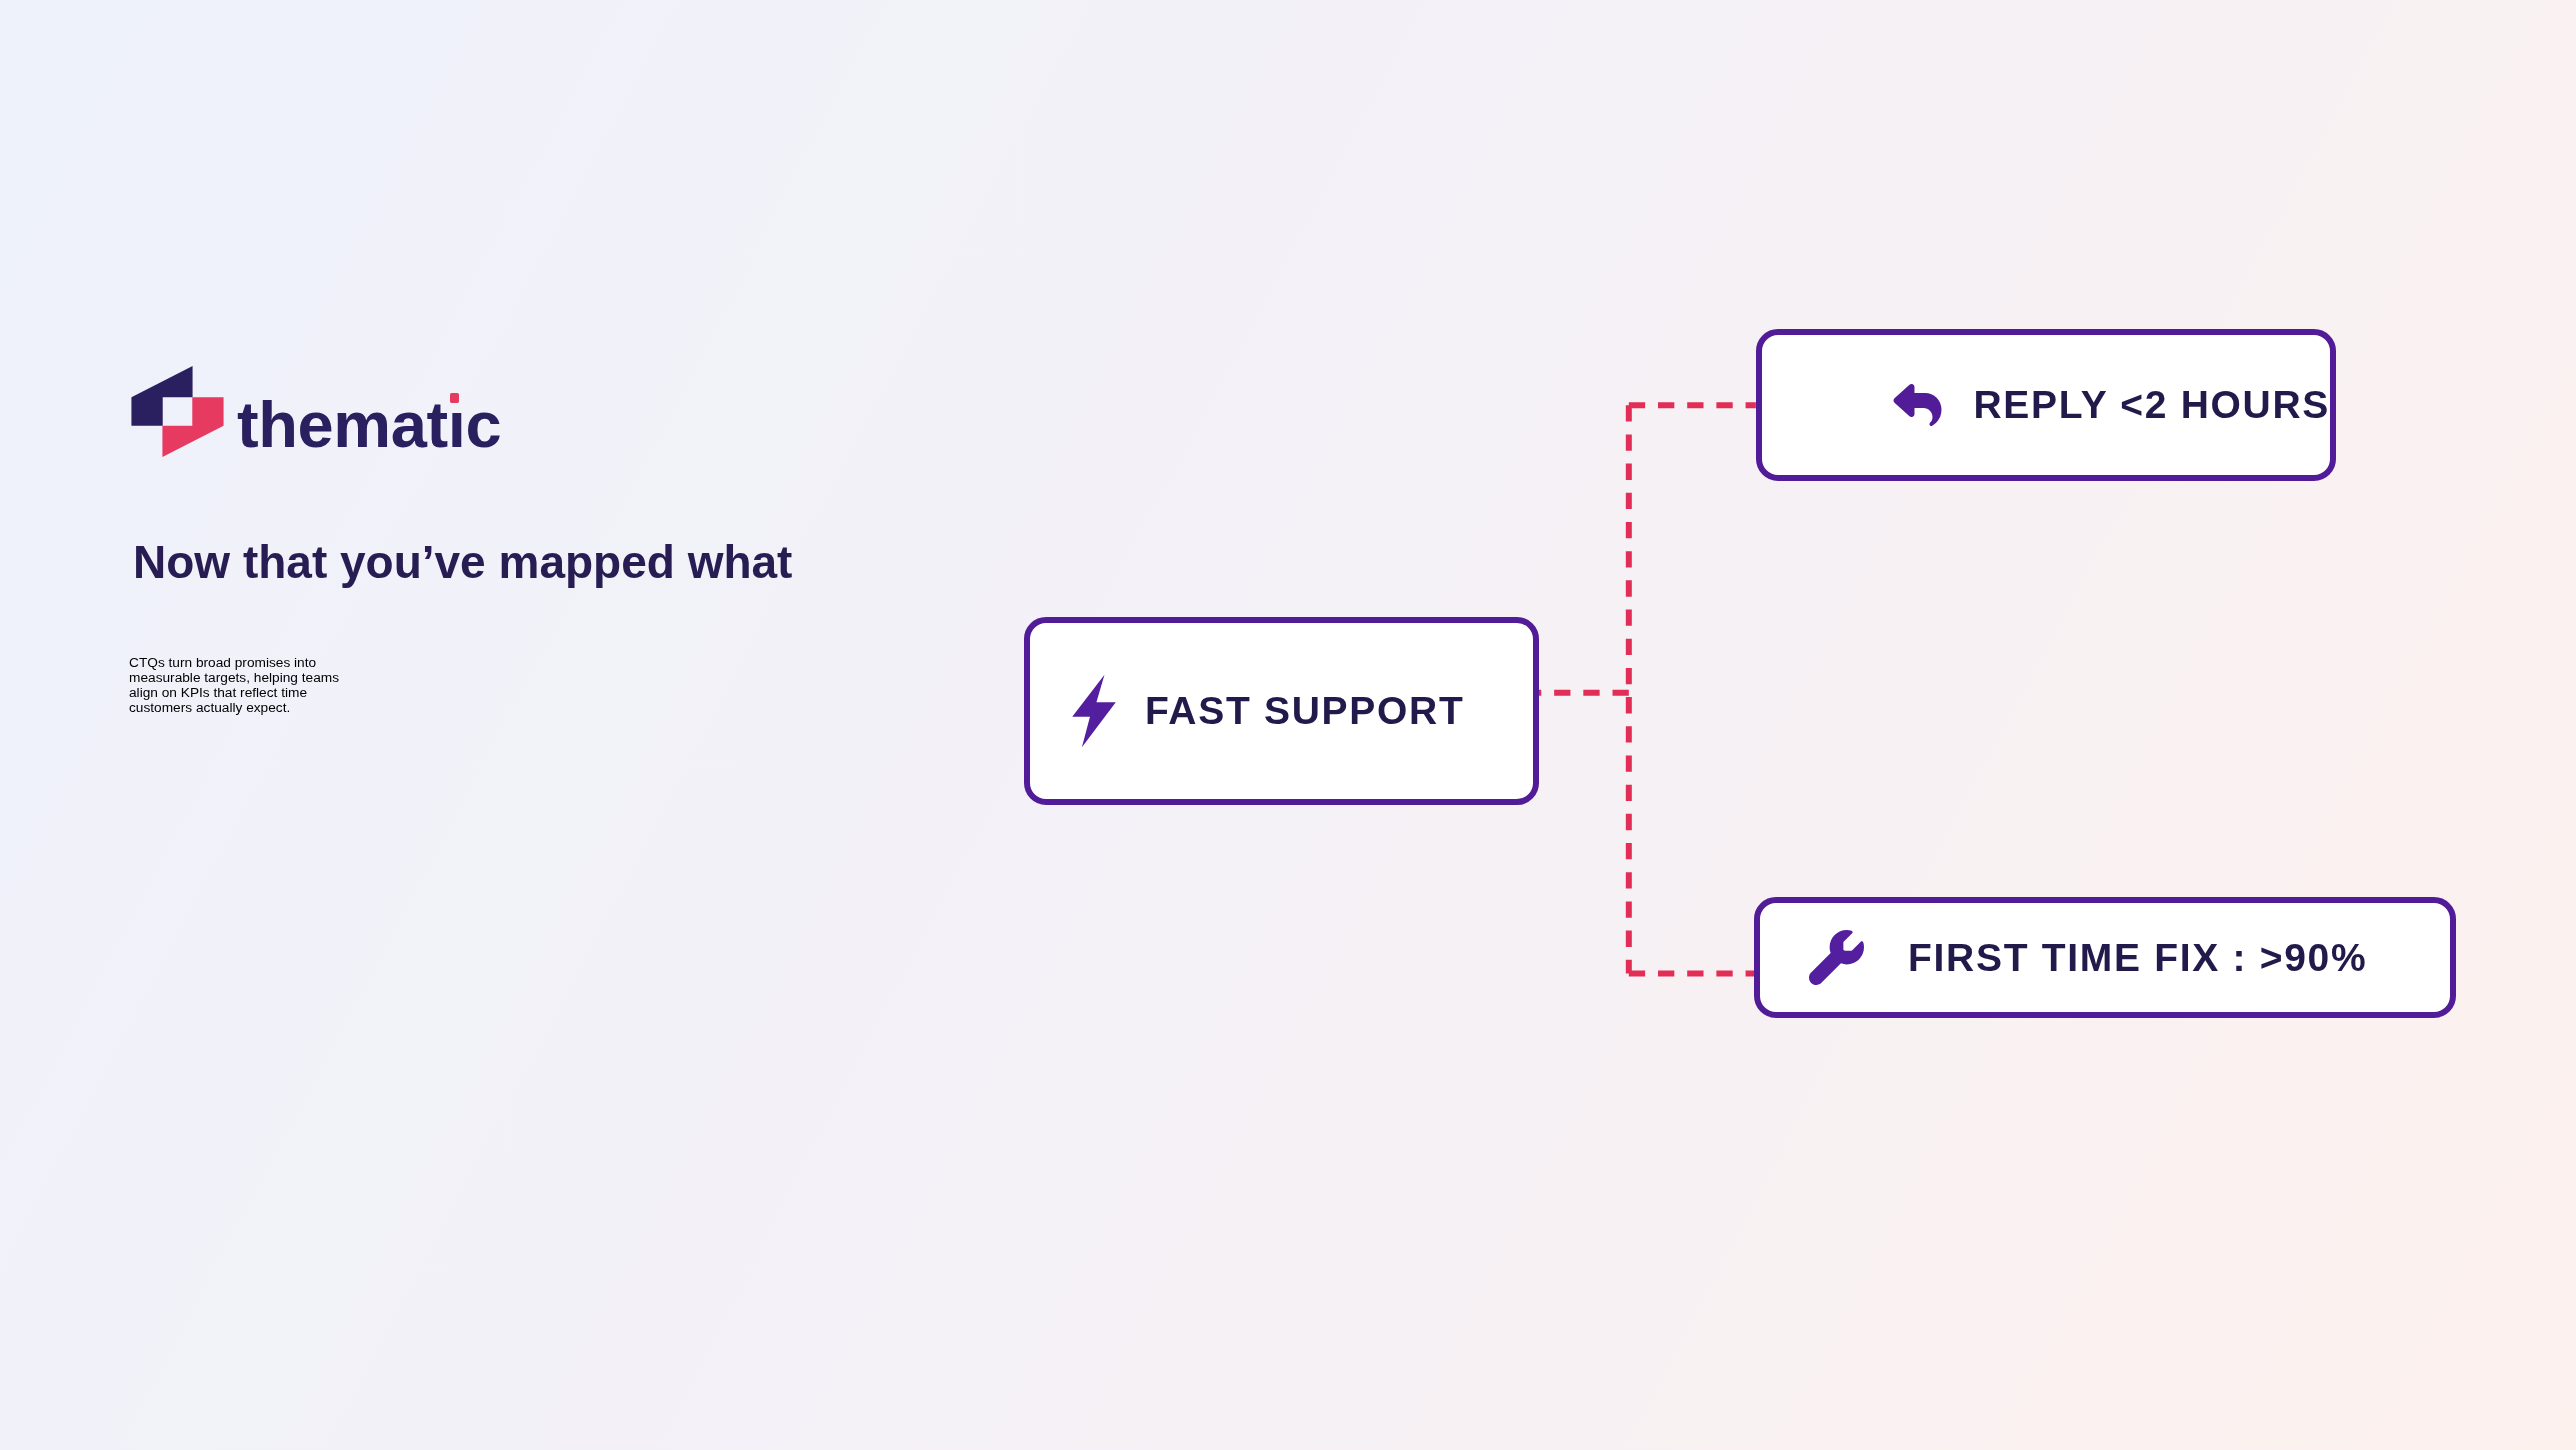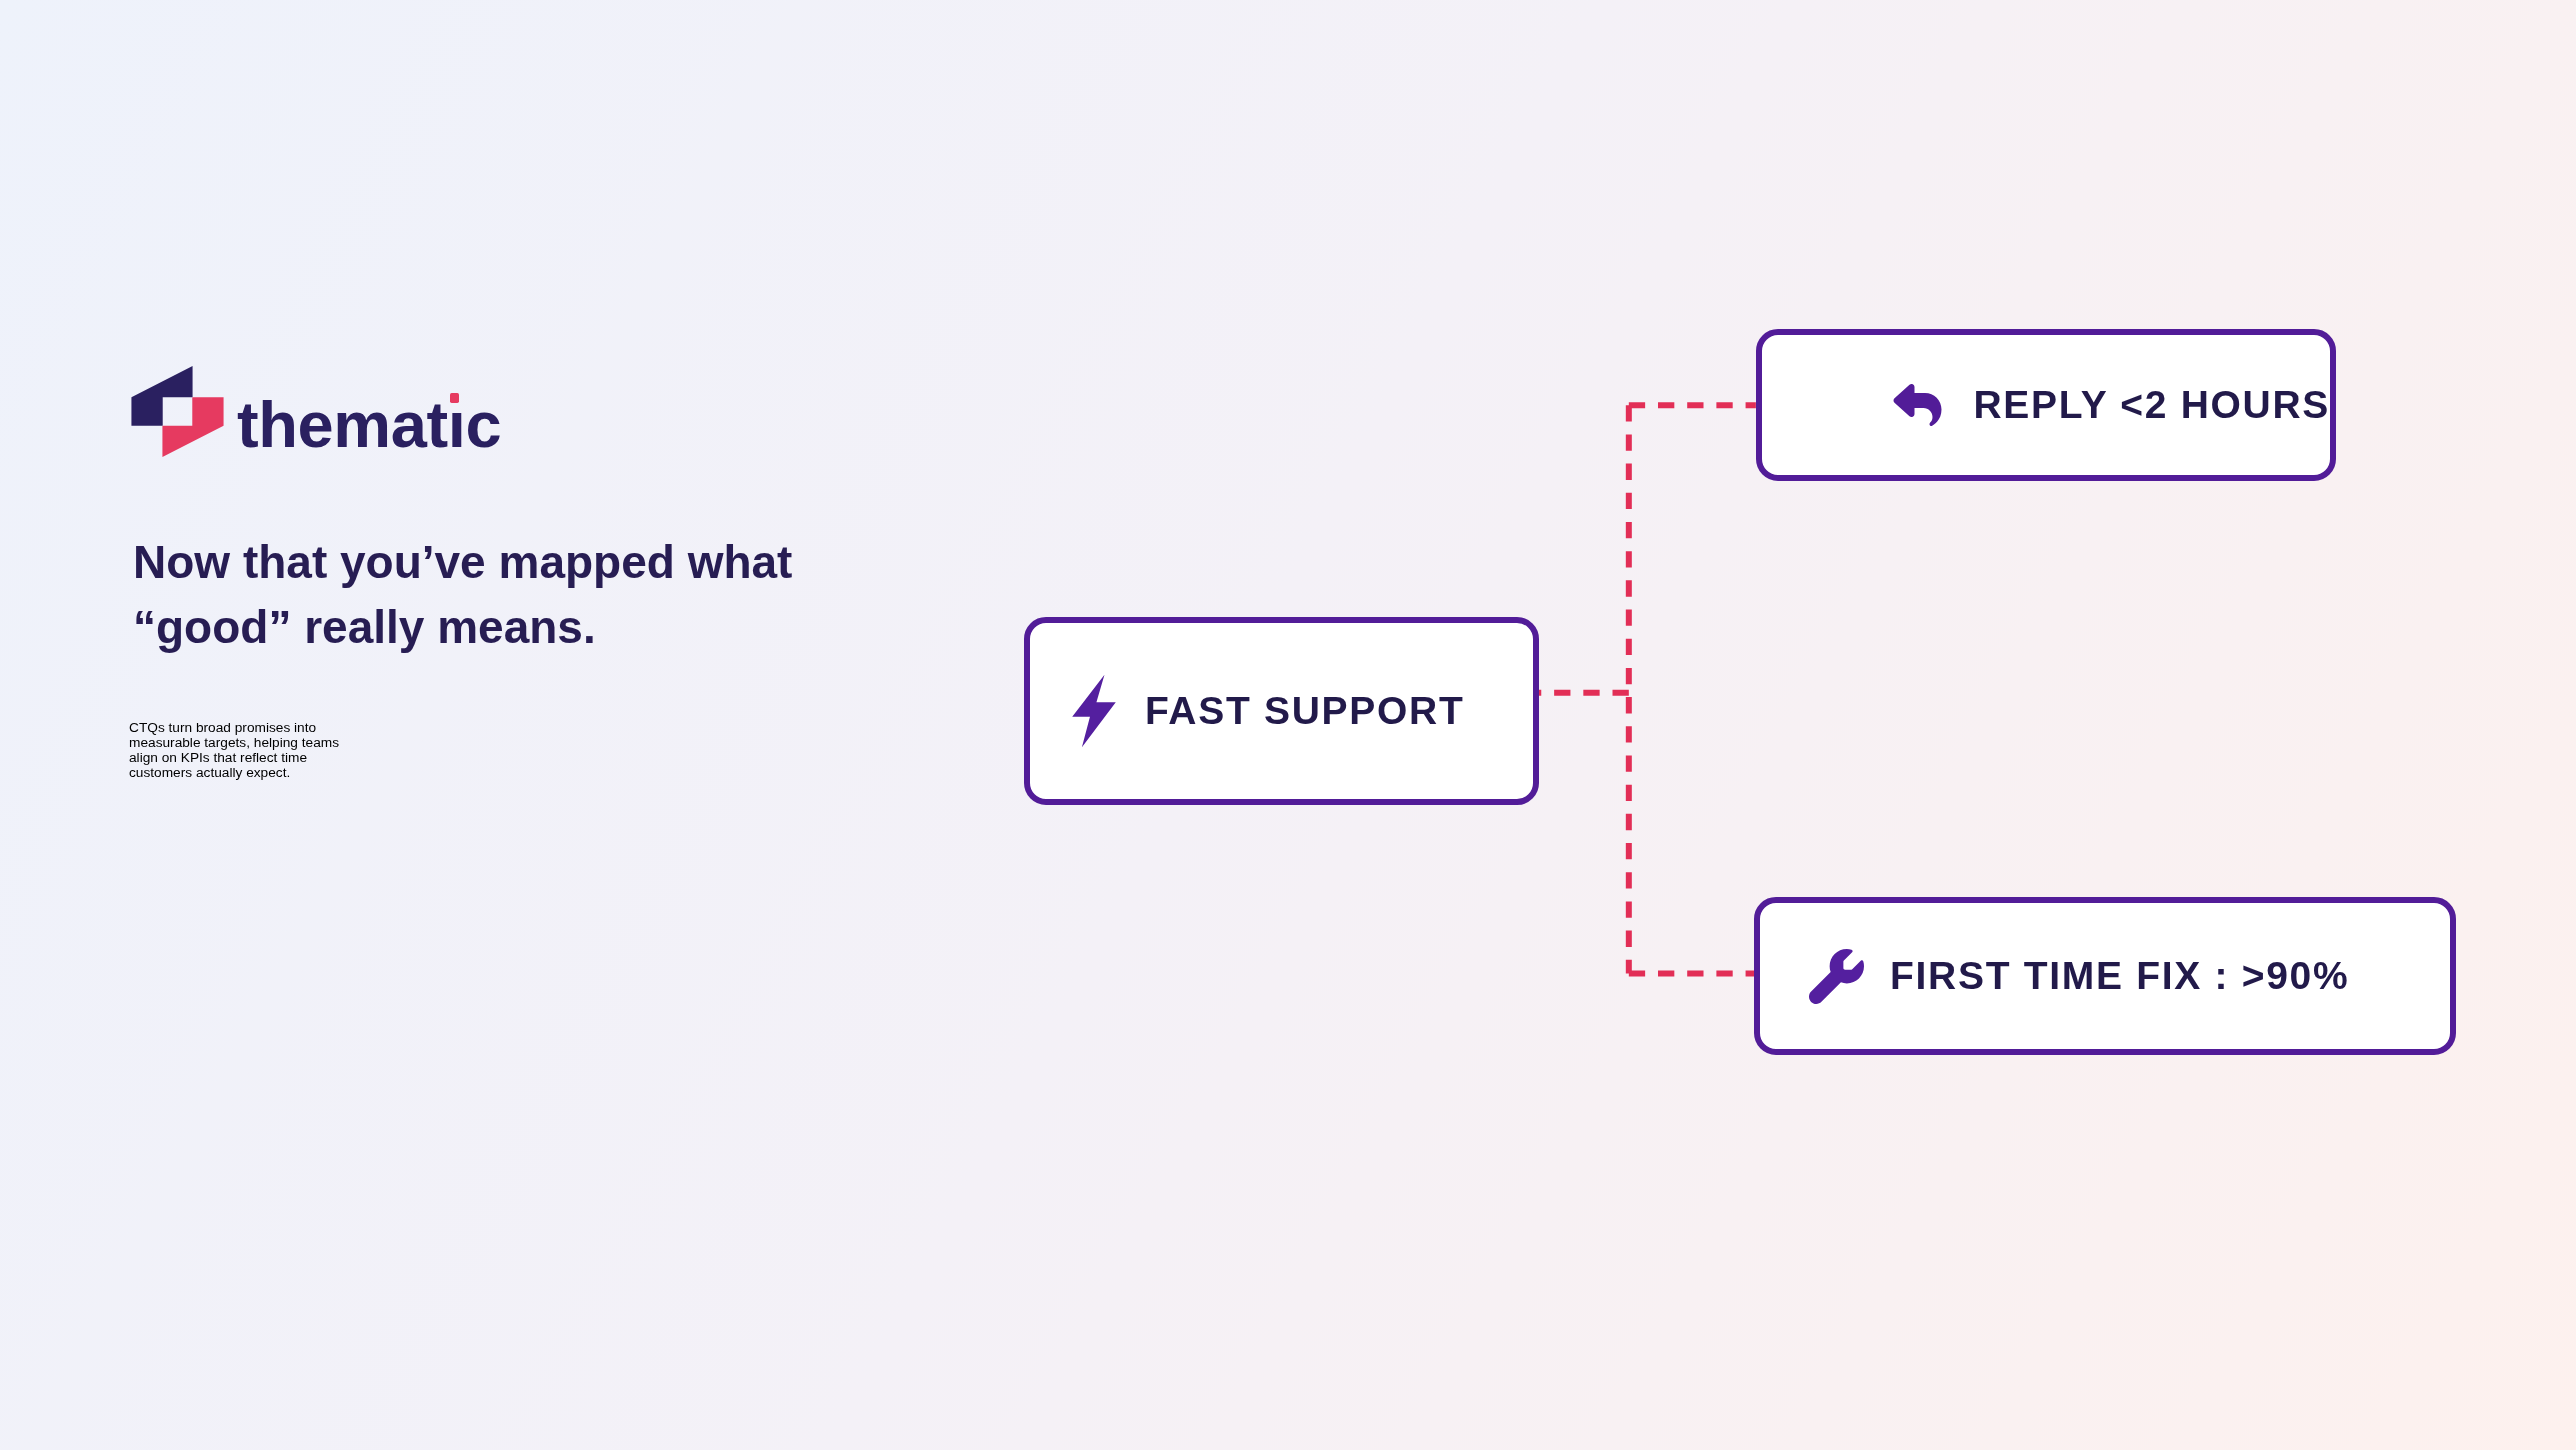--- a/index.html
+++ b/index.html
@@ -25,21 +25,21 @@
   .intro-body{margin:60px 0 0 0;font-size:41px;font-weight:400;line-height:64px;color:#2e2a57;}
 
   
   .node{
     position:absolute;display:flex;align-items:center;box-sizing:border-box;
     background:#ffffff;border:6px solid #521c98;border-radius:22px;
     color:#221a4a;font-weight:700;font-size:39px;letter-spacing:1.7px;white-space:nowrap;
   }
   .node-root{left:1024px;top:617px;width:515px;height:188px;padding-left:39px;gap:26px;}
   .node-reply{left:1756px;top:329px;width:580px;height:152px;padding-left:34px;gap:29px;justify-content:flex-end;}
-  .node-fix{left:1754px;top:897px;width:702px;height:158px;padding-left:48px;gap:25px;}
+  .node-fix{left:1754px;top:897px;width:702px;height:121px;padding-left:48px;gap:43px;}
   .icon{flex:0 0 auto;display:block;}
   .icon-bolt{width:50px;height:76px;fill:#541f9f;}
   .icon-reply{width:53px;height:48px;fill:#521c98;}
   .icon-wrench{width:57px;height:55px;fill:#541f9f;}
 </style>
 </head>
 <body>
 
 <div class="stage">
 
@@ -51,21 +51,20 @@
     <svg class="logo-mark" viewBox="0 0 324 320" aria-hidden="true">
       <polygon points="215,0 215,110 110,110 110,210 0,210 0,110" fill="#2a2060"></polygon>
       <polygon points="109,320 109,210 214,210 214,110 324,110 324,210" fill="#e63a60"></polygon>
     </svg>
     <div class="logo-text">themat<span class="logo-i">ı<span class="logo-i-dot"></span></span>c</div>
   </header>
 
   <section class="intro">
     <h1 class="intro-heading">
       <div>Now that you’ve mapped what</div>
-      <div>“good” really means.</div>
     </h1>
     <p class="intro-body">
       </p>
       <div>CTQs turn broad promises into</div>
       <div>measurable targets, helping teams</div>
       <div>align on KPIs that reflect time</div>
       <div>customers actually expect.</div>
     <p></p>
   </section>
 

